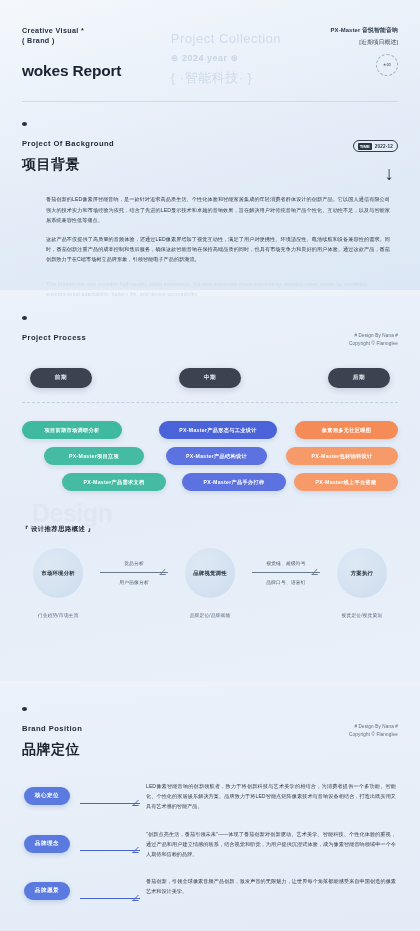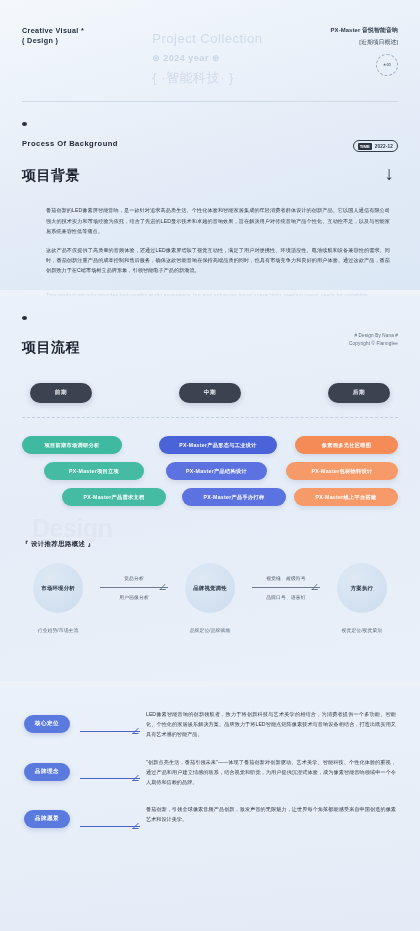--- a/index.html
+++ b/index.html
@@ -48,21 +48,21 @@
     border:1px dashed #9fb0c4; margin:7px 0 0 auto;
     display:flex; align-items:center; justify-content:center;
     font-size:4.2px; font-weight:bold; color:#5d6d80;
   }
   .hero-rule { height:1px; background:#cfdae7; margin:12px 22px 0 22px; }
 
   
   .sec-head { padding:20px 22px 0 22px; position:relative; }
   .dot-mark { width:5px; height:4px; border-radius:50%; background:#252f3c; margin-bottom:13px; }
   .eyebrow { font-size:7.6px; font-weight:bold; letter-spacing:.45px; color:#222c39; }
-  .cn-title { font-size:14px; font-weight:bold; color:#1c2530; margin-top:19px; letter-spacing:.5px; }
+  .cn-title { font-size:14px; font-weight:bold; color:#1c2530; margin-top:8px; letter-spacing:.5px; }
   .time-tag {
     position:absolute; right:22px; top:38px;
     display:flex; align-items:center; gap:3px;
     border:1px solid #333d4b; border-radius:8px; padding:1.5px 4px;
   }
   .time-tag .tt-k { background:#2b3542; color:#fff; font-size:4.2px; font-weight:bold; padding:1px 2px; border-radius:1px; }
   .time-tag .tt-v { font-size:4.6px; font-weight:bold; color:#2b3542; letter-spacing:.2px; }
   .credit { position:absolute; right:22px; top:36px; text-align:right; }
   .credit div { font-size:4.6px; color:#5e6c7d; line-height:1.7; letter-spacing:.15px; }
   .arrow-down {
@@ -160,42 +160,43 @@
 <body>
 
 <div class="page">
 
   <div class="section sec-hero">
     <div class="hero-top">
 
       <div class="brand-block">
         <div class="brand-kicker">
           <div>Creative Visual *</div>
-          <div>( Design )</div>
-        </div>
+          <div>( Brand )</div>
+        </div>
+        <div class="brand-title">wokes Report</div>
       </div>
 
       <div class="hero-mid">
         <div>Project Collection</div>
         <div class="yr">⊛ 2024 year ⊛</div>
         <div>{ ·智能科技· }</div>
       </div>
 
       <div class="hero-right">
         <div class="hr-l1">PX-Master 音悦智能音响</div>
         <div class="hr-l2">[近期项目概述]</div>
         <div class="seal">★01</div>
       </div>
     </div>
 
     <div class="hero-rule"></div>
 
     <div class="sec-head">
       <div class="dot-mark"></div>
-      <div class="eyebrow">Process Of Background</div>
+      <div class="eyebrow">Project Of Background</div>
       <div class="cn-title">项目背景</div>
       <div class="time-tag">
         <span class="tt-k">TIME</span>
         <span class="tt-v">2022-12</span>
       </div>
       <div class="arrow-down">↓</div>
     </div>
 
     <div class="copy">
       <p>番茄创新的LED像素屏智能音响，是一款针对追求高品质生活、个性化体验和智能家居集成的年轻消费者群体设计的创新产品。它以国人通信有限公司强大的技术实力和市场经验为依托，结合了先进的LED显示技术和卓越的音响效果，旨在解决用户对传统音响产品个性化、互动性不足，以及与智能家居系统兼容性低等痛点。</p>
@@ -204,21 +205,21 @@
     <div class="copy-en">
       <p>This product not only provides high-quality audio experience, but also enhances visual interactivity, meeting users' needs for portability, environmental adaptability, battery life, and device compatibility.</p>
     </div>
   </div>
 
   <div class="sec-divider"></div>
 
   <div class="section sec-proc">
     <div class="sec-head">
       <div class="dot-mark"></div>
-      <div class="cn-title">项目流程</div>
+      <div class="eyebrow">Project Process</div>
       <div class="credit">
         <div># Design By Nana #</div>
         <div>Copyright © Flannglee</div>
       </div>
     </div>
 
     <div class="stages">
       <div class="stage-pill">前期</div>
       <div class="stage-pill">中期</div>
       <div class="stage-pill">后期</div>
@@ -274,20 +275,29 @@
           <div class="node-circle">方案执行</div>
           <div class="node-sub">视觉定位/视觉策划</div>
         </div>
       </div>
     </div>
   </div>
 
   <div class="sec-divider"></div>
 
   <div class="section sec-brand">
+    <div class="sec-head">
+      <div class="dot-mark"></div>
+      <div class="eyebrow">Brand Position</div>
+      <div class="cn-title">品牌定位</div>
+      <div class="credit">
+        <div># Design By Nana #</div>
+        <div>Copyright © Flannglee</div>
+      </div>
+    </div>
 
     <div class="bp-rows">
       <div class="bp-row">
         <div class="bp-left">
           <div class="bp-chip">核心定位</div>
           <div class="bp-arrow"></div>
         </div>
         <div class="bp-text">LED像素智能音响的创新领航者，致力于将创新科技与艺术美学的相结合，为消费者提供一个多功能、智能化、个性化的家居娱乐解决方案。品牌致力于将LED智能点矩阵像素技术与音响设备相结合，打造出既实用又具有艺术感的智能产品。</div>
       </div>
 

